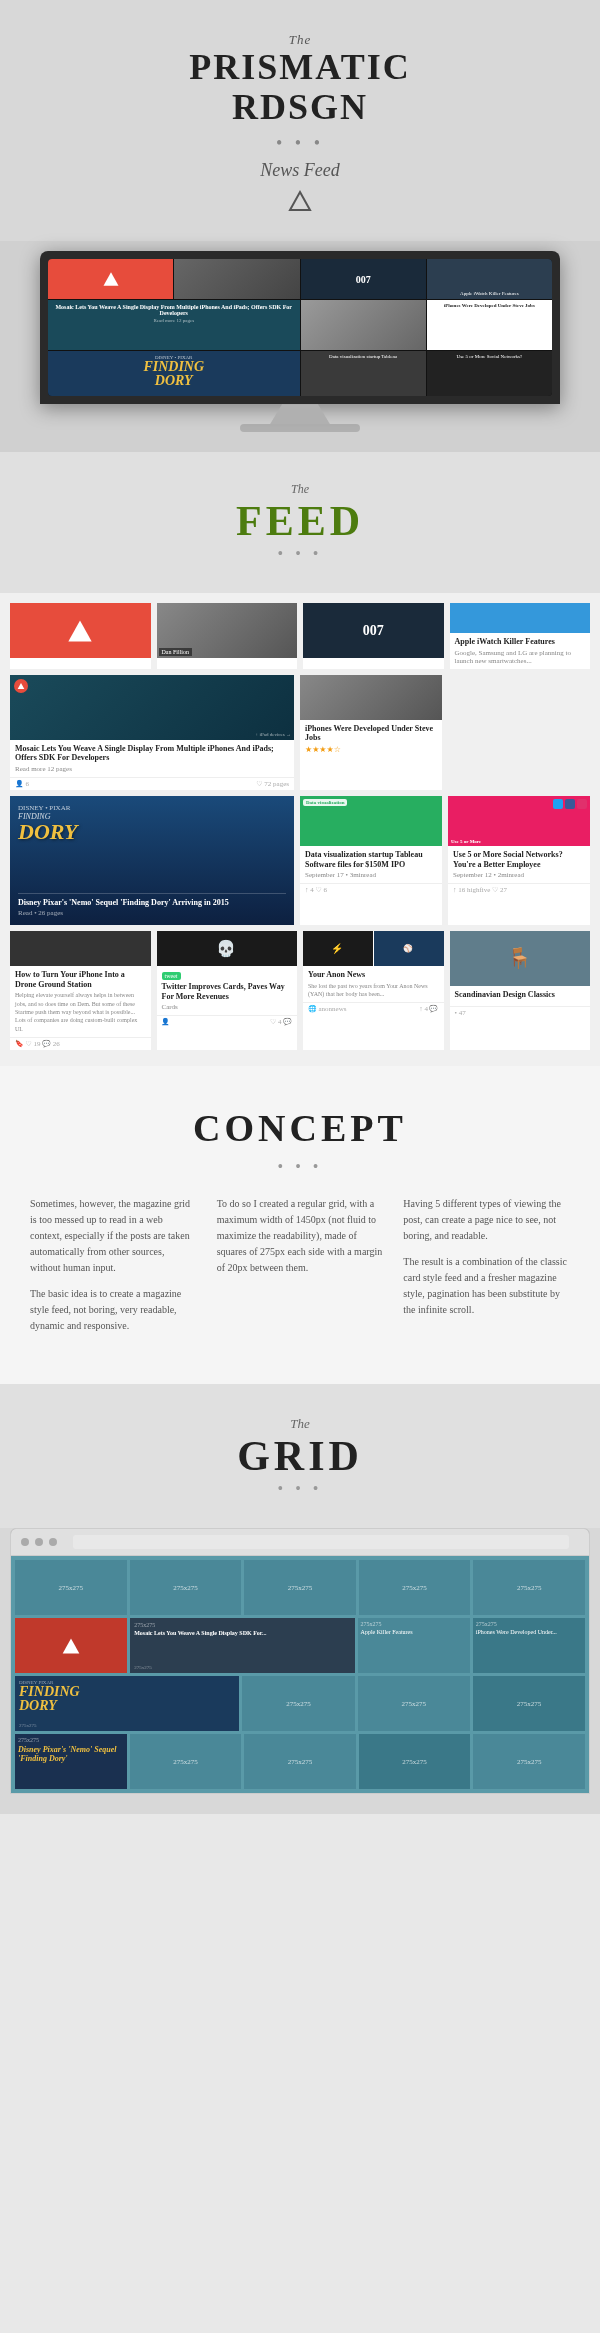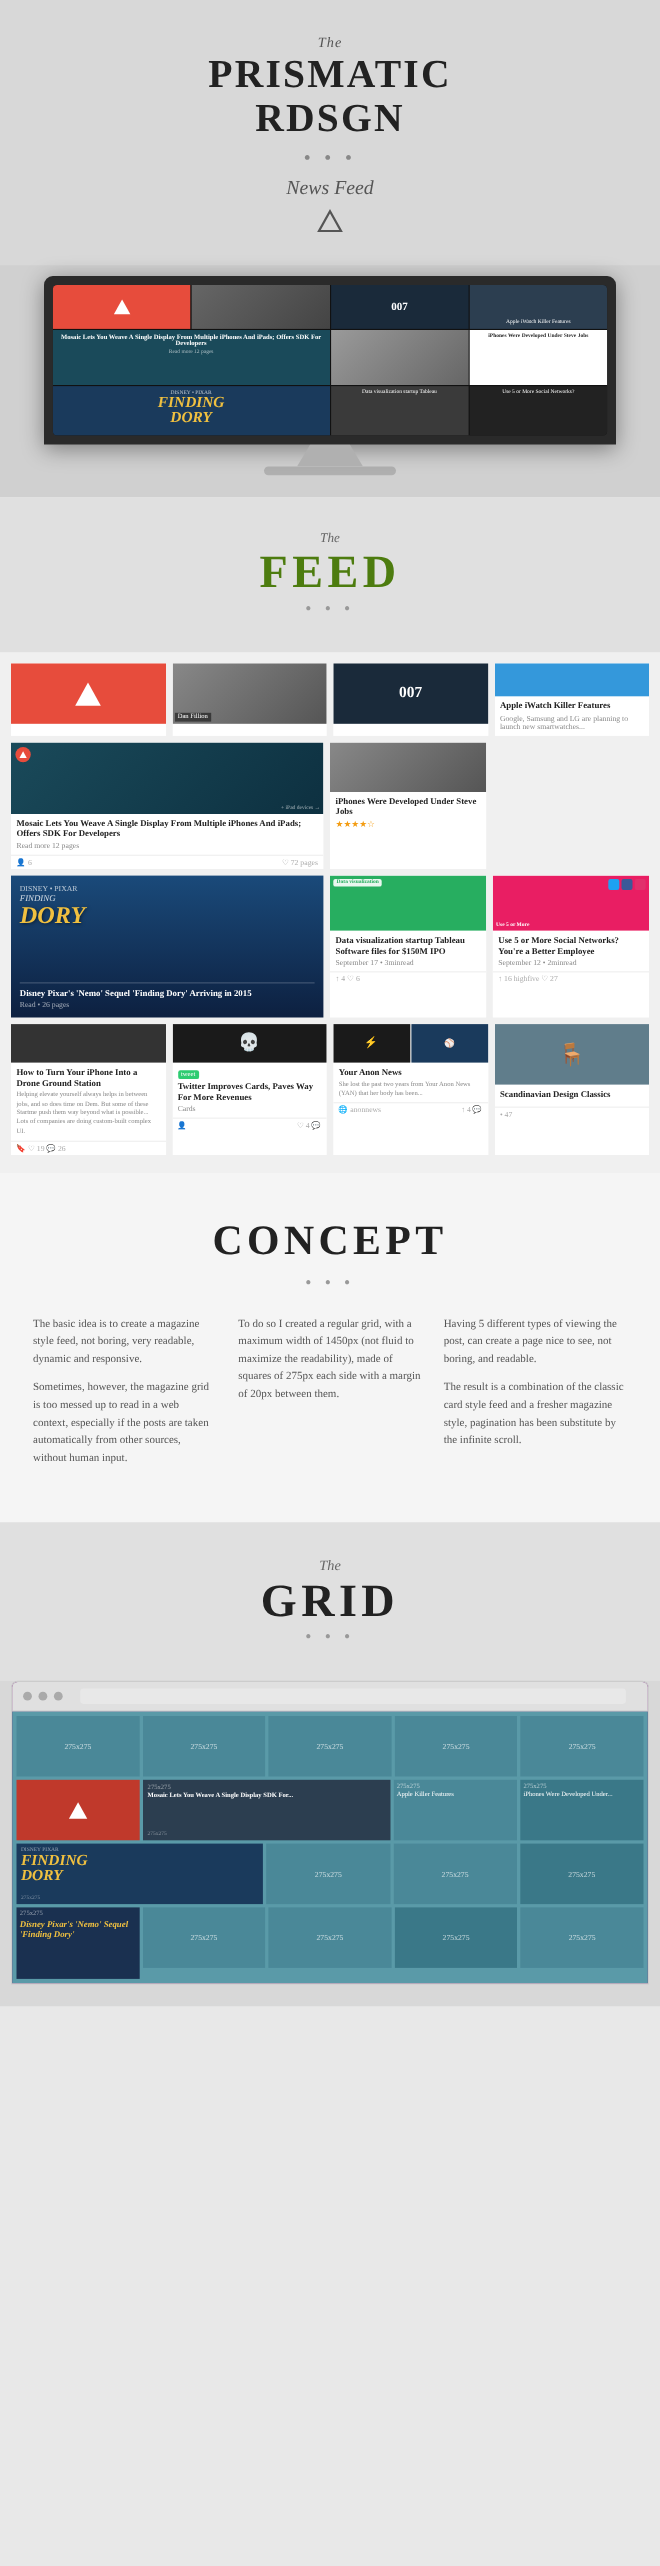--- a/index.html
+++ b/index.html
@@ -195,21 +195,21 @@
       font-size: 13px;
       color: #666;
     }
 
     
     .browser-wrap {
       background: #d8d8d8;
       padding: 0 10px 20px;
     }
     .browser {
-      background: #701a75;
+      background: #a3a3a3;
       border-radius: 6px 6px 0 0;
       overflow: hidden;
       border: 1px solid #ccc;
     }
     .browser-bar {
       background: #e0e0e0;
       padding: 6px 10px;
       display: flex;
       align-items: center;
       gap: 6px;
@@ -498,22 +498,22 @@
     </div>
   </div>
 
 </div>
 
 <div class="concept-section">
   <div class="concept-title">CONCEPT</div>
   <div class="concept-dots">• • •</div>
   <div class="concept-columns">
     <div class="concept-col">
+      <p>Sometimes, however, the magazine grid is too messed up to read in a web context, especially if the posts are taken automatically from other sources, without human input.</p>
       <p>The basic idea is to create a magazine style feed, not boring, very readable, dynamic and responsive.</p>
-      <p>Sometimes, however, the magazine grid is too messed up to read in a web context, especially if the posts are taken automatically from other sources, without human input.</p>
     </div>
     <div class="concept-col">
       <p>To do so I created a regular grid, with a maximum width of 1450px (not fluid to maximize the readability), made of squares of 275px each side with a margin of 20px between them.</p>
     </div>
     <div class="concept-col">
       <p>Having 5 different types of viewing the post, can create a page nice to see, not boring, and readable.</p>
       <p>The result is a combination of the classic card style feed and a fresher magazine style, pagination has been substitute by the infinite scroll.</p>
     </div>
   </div>
 </div>
@@ -585,21 +585,21 @@
         </div>
         <div style="background:#4a8898;height:55px;display:flex;align-items:center;justify-content:center;">
           <div style="font-size:7px;color:rgba(255,255,255,0.7);">275x275</div>
         </div>
         <div style="background:#3a7888;height:55px;display:flex;align-items:center;justify-content:center;">
           <div style="font-size:7px;color:rgba(255,255,255,0.7);">275x275</div>
         </div>
       </div>
 
       <div style="display:grid;grid-template-columns:repeat(5,1fr);gap:3px;">
-        <div style="background:#1a3050;height:65px;padding:3px;">
+        <div style="background:#1a3050;height:55px;padding:3px;">
           <div style="font-size:6px;color:rgba(255,255,255,0.5);">275x275</div>
           <div style="font-size:8px;font-weight:bold;color:#f0c040;font-style:italic;margin-top:2px;">Disney Pixar's 'Nemo' Sequel 'Finding Dory'</div>
         </div>
         <div style="background:#4a8898;height:55px;display:flex;align-items:center;justify-content:center;">
           <div style="font-size:7px;color:rgba(255,255,255,0.7);">275x275</div>
         </div>
         <div style="background:#4a8898;height:55px;display:flex;align-items:center;justify-content:center;">
           <div style="font-size:7px;color:rgba(255,255,255,0.7);">275x275</div>
         </div>
         <div style="background:#3a7888;height:55px;display:flex;align-items:center;justify-content:center;">

